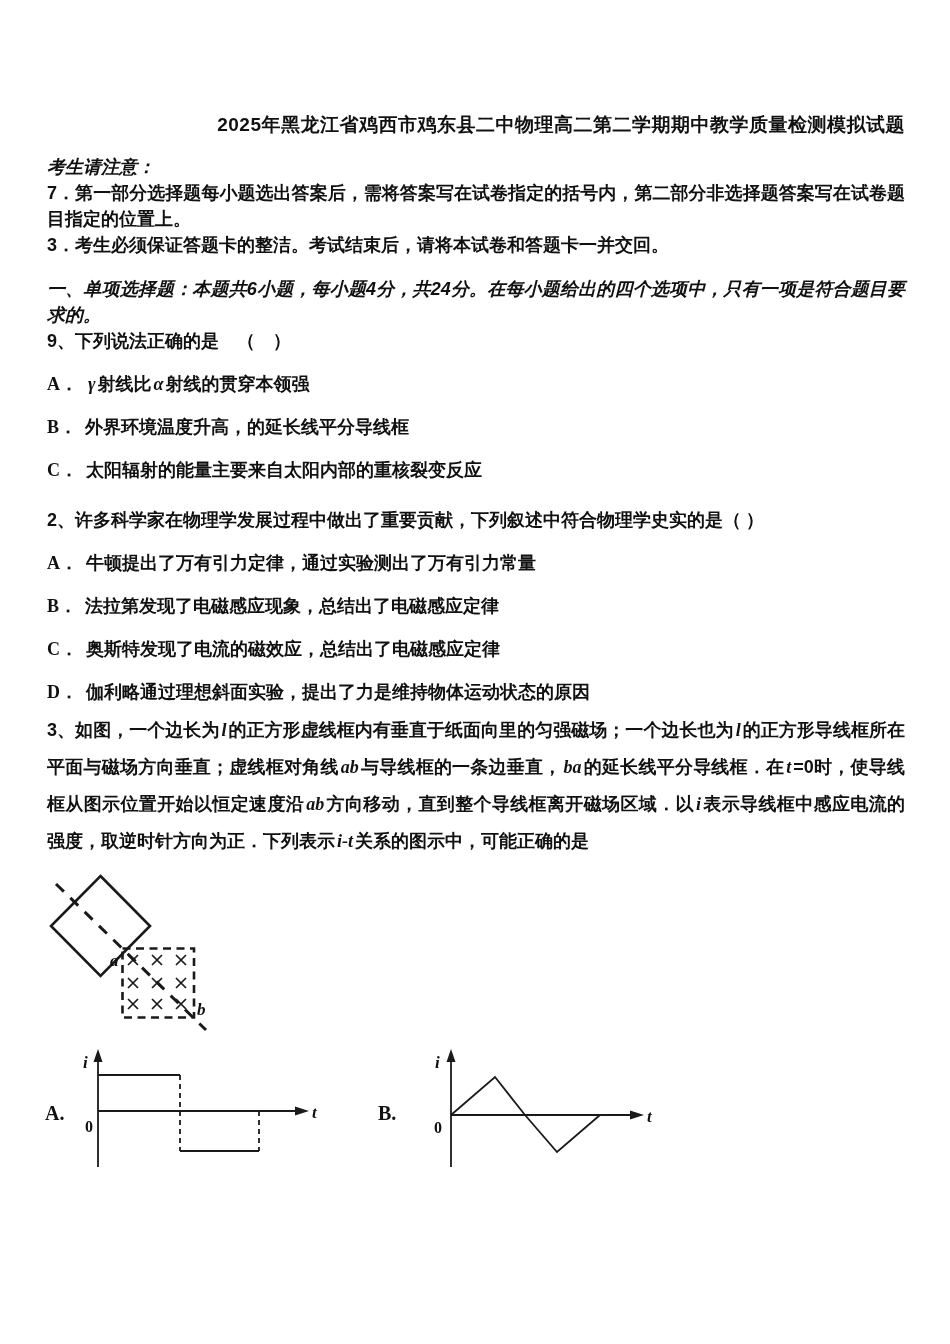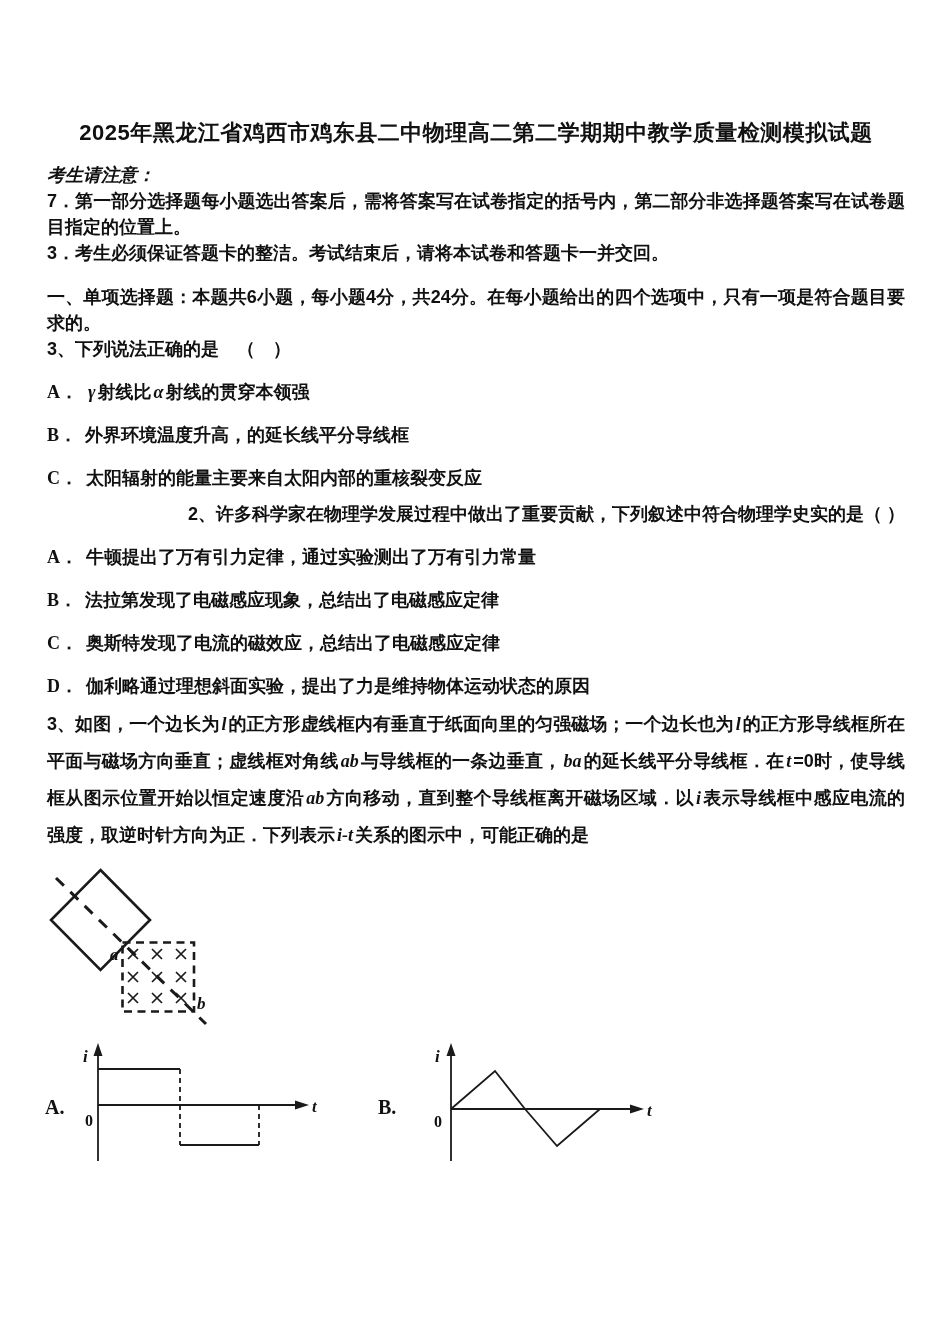--- a/index.html
+++ b/index.html
@@ -8,28 +8,28 @@
     width: 950px; height: 1344px;
     background: #ffffff;
     color: #111111;
     font-family: "Liberation Sans", sans-serif;
     font-weight: 600;
     font-size: 18px;
     overflow: hidden;
   }
   .page { padding: 104px 45px 0 47px; }
   .title {
-    font-size: 22px; line-height: 34px; font-weight: 700;
-    text-align: center; margin: 12px 0 12px 0; letter-spacing: 0.5px;
+    font-size: 19px; line-height: 34px; font-weight: 700;
+    text-align: right; margin: 4px 0 12px 0; letter-spacing: 0.5px;
   }
   .line { line-height: 26px; font-style: italic; }
   .notice-item { line-height: 26px; text-align: justify; }
-  .sec-heading { margin-top: 18px; line-height: 26px; text-align: justify; }
+  .sec-heading { margin-top: 18px; line-height: 26px; text-align: justify; font-style: italic; }
   .stem { line-height: 26px; }
-  .stem-q2 { margin-top: 10px; text-align: right; }
+  .stem-q2 { margin-top: 24px; }
   .option { line-height: 26px; margin-top: 17px; }
   .marker {
     font-family: "Liberation Serif", serif;
     font-weight: 700; margin-right: 8px;
   }
   .q3stem { margin-top: 7px; line-height: 37px; text-align: justify; }
   .it {
     font-family: "Liberation Serif", serif;
     font-style: italic; font-weight: 600; padding: 0 2px;
   }
@@ -48,21 +48,21 @@
 <div class="page">
 
   <h1 class="title">2025年黑龙江省鸡西市鸡东县二中物理高二第二学期期中教学质量检测模拟试题</h1>
 
   <div class="line">考生请注意：</div>
   <div class="notice-item">7．第一部分选择题每小题选出答案后，需将答案写在试卷指定的括号内，第二部分非选择题答案写在试卷题目指定的位置上。</div>
   <div class="notice-item">3．考生必须保证答题卡的整洁。考试结束后，请将本试卷和答题卡一并交回。</div>
 
   <div class="sec-heading">一、单项选择题：本题共6小题，每小题4分，共24分。在每小题给出的四个选项中，只有一项是符合题目要求的。</div>
 
-  <div class="stem">3、下列说法正确的是　（　）</div>
+  <div class="stem">9、下列说法正确的是　（　）</div>
   <div class="option">
     <span class="marker">A．</span><span><span class="it">γ</span><span>射线比</span><span class="it">α</span><span>射线的贯穿本领强</span></span>
   </div>
   <div class="option">
     <span class="marker">B．</span><span><span>外界环境温度升高，的延长线平分导线框</span></span>
   </div>
   <div class="option">
     <span class="marker">C．</span><span><span>太阳辐射的能量主要来自太阳内部的重核裂变反应</span></span>
   </div>
 

